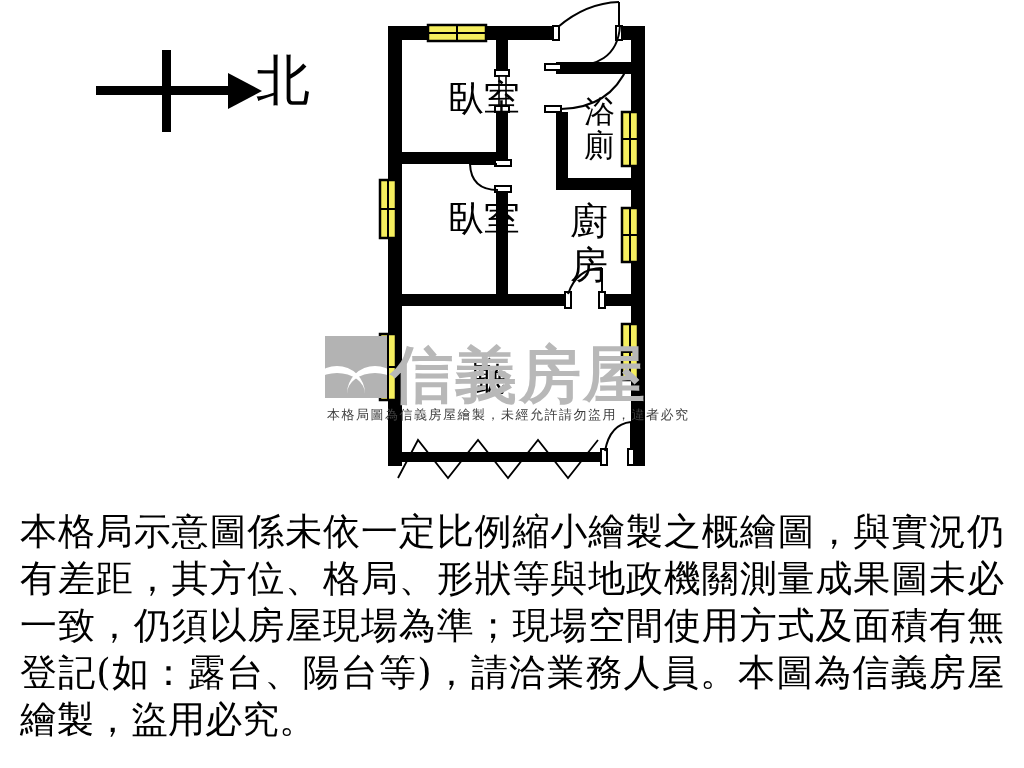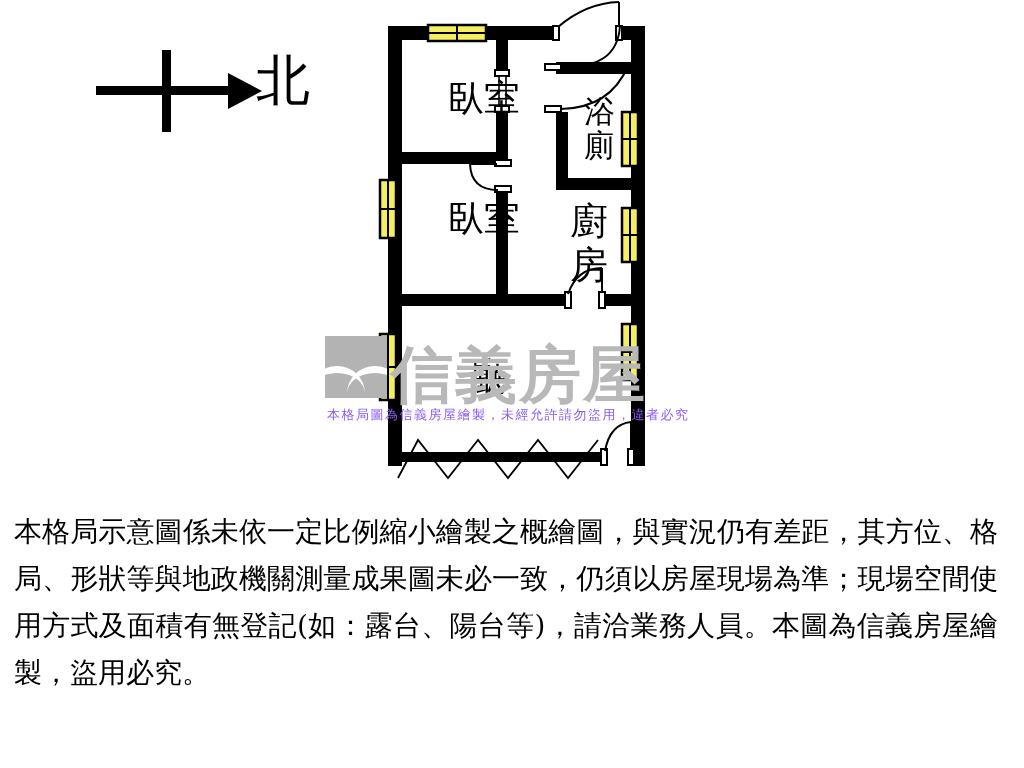--- a/index.html
+++ b/index.html
@@ -98,30 +98,30 @@
     color: #b8b8b8;
     white-space: nowrap;
     font-weight: 600;
   }
   .wm-sub {
     position: absolute;
     left: 2px; top: 74px;
     font-size: 13px;
     line-height: 18px;
     letter-spacing: 1.5px;
-    color: #8b5cf6;
+    color: #404040;
     white-space: nowrap;
   }
 
   
   #disclaimer {
     position: absolute;
-    left: 14px; top: 508px;
+    left: 20px; top: 508px;
     width: 984px;
-    font-size: 28px;
+    font-size: 37px;
     line-height: 47px;
     color: #000;
     font-family: "DejaVu Serif", "Liberation Serif", serif;
     text-align: justify;
     text-align-last: left;
     letter-spacing: 0px;
   }
   #disclaimer p { margin: 0; }
 </style>
 </head>

